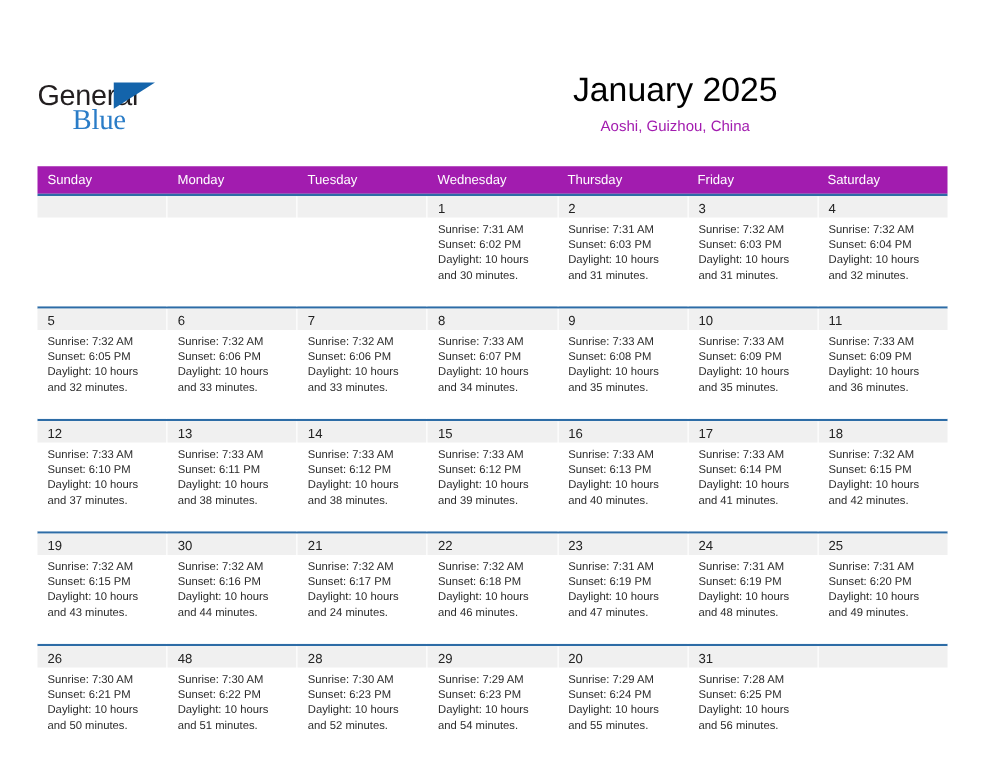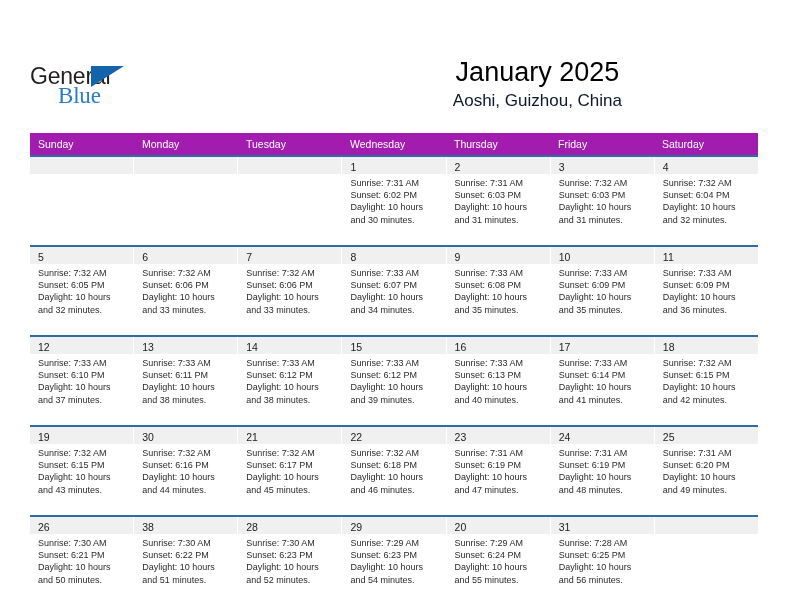--- a/index.html
+++ b/index.html
@@ -71,22 +71,22 @@
     top: 0;
     text-align: center;
   }
   .cal-title {
     font-size: 27px;
     color: #000000;
     line-height: 34px;
     white-space: nowrap;
   }
   .cal-subtitle {
-    font-size: 17px;
-    color: #0f172a;
+    font-size: 12px;
+    color: #a21caf;
     line-height: 20px;
     margin-top: 2px;
     white-space: nowrap;
   }
 
   
   .calendar {
     position: absolute;
     left: 30px;
     top: 104px;
@@ -370,21 +370,21 @@
               <div>Daylight: 10 hours</div>
               <div>and 44 minutes.</div>
             </div>
           </div>
           <div class="cell">
             <div class="daynum-band"><span class="daynum">21</span></div>
             <div class="info">
               <div>Sunrise: 7:32 AM</div>
               <div>Sunset: 6:17 PM</div>
               <div>Daylight: 10 hours</div>
-              <div>and 45 minutes.</div>
+              <div>and 24 minutes.</div>
             </div>
           </div>
           <div class="cell">
             <div class="daynum-band"><span class="daynum">22</span></div>
             <div class="info">
               <div>Sunrise: 7:32 AM</div>
               <div>Sunset: 6:18 PM</div>
               <div>Daylight: 10 hours</div>
               <div>and 46 minutes.</div>
             </div>
@@ -421,21 +421,21 @@
           <div class="cell">
             <div class="daynum-band"><span class="daynum">26</span></div>
             <div class="info">
               <div>Sunrise: 7:30 AM</div>
               <div>Sunset: 6:21 PM</div>
               <div>Daylight: 10 hours</div>
               <div>and 50 minutes.</div>
             </div>
           </div>
           <div class="cell">
-            <div class="daynum-band"><span class="daynum">38</span></div>
+            <div class="daynum-band"><span class="daynum">48</span></div>
             <div class="info">
               <div>Sunrise: 7:30 AM</div>
               <div>Sunset: 6:22 PM</div>
               <div>Daylight: 10 hours</div>
               <div>and 51 minutes.</div>
             </div>
           </div>
           <div class="cell">
             <div class="daynum-band"><span class="daynum">28</span></div>
             <div class="info">

